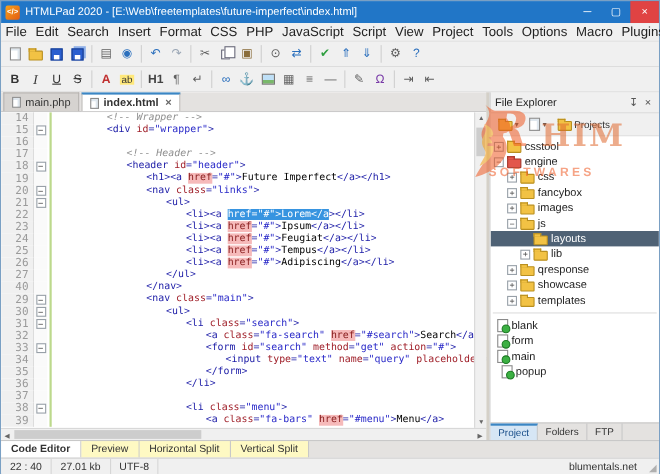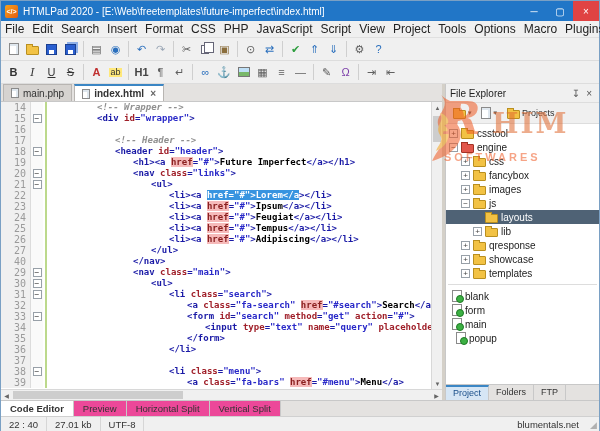--- a/index.html
+++ b/index.html
@@ -56,21 +56,21 @@
   .dtab.active { background:#fff; border-top:2px solid #3b86c4; font-weight:bold; }
   .tclose { font-size:10px; color:#666; margin-left:2px; }
 
   #codewrap { position:relative; flex:1; overflow:hidden; background:#fff; }
   #codelines { position:relative; }
   .changebar { position:absolute; left:44px; top:0; height:286px; width:2px; background:#bcd98c; }
   .cl { display:flex; height:11px; line-height:11px; font-family:"DejaVu Sans Mono",monospace; font-size:9px; }
   .ln { flex:0 0 30px; background:#f0f0f0; color:#9a9a9a; text-align:right; padding-right:4px; font-size:10px; border-right:1px solid #dcdcdc; }
   .fc { flex:0 0 12px; background:#fafafa; display:flex; align-items:center; justify-content:center; }
   .foldbox { width:9px; height:9px; border:1px solid #98a0a8; background:#fff; font-size:8px; line-height:7px; text-align:center; color:#444; }
-  .ct { white-space:pre; overflow:hidden;font-weight:bold; }
+  .ct { white-space:pre; overflow:hidden; }
   .tk-c { color:#8f8f8f; font-style:italic; }
   .tk-t { color:#1a1aa6; }
   .tk-a { color:#a0202a;text-align:center; }
   .tk-v { color:#2929c8; }
   .tk-x { color:#000; }
   .tk-h { background:#f6baba; color:#8a2020; }
   .tk-s { background:#3794e0; color:#fff; }
 
   .vscroll { position:absolute; right:0; top:0; bottom:0; width:11px; background:#f0f0f0; border-left:1px solid #d8d8d8; }
   .vthumb { position:absolute; top:14px; left:1px; right:1px; height:26px; background:#cdcdcd; }
@@ -95,21 +95,21 @@
   .expspace { flex:0 0 9px; width:9px; height:9px; }
   .tlbl { white-space:nowrap; }
   #pagediv { height:1px; background:#ddd; margin:4px 2px; }
   #exptabs { height:16px; display:flex; background:#e4e2e0; border-top:1px solid #c8c8c8; }
   .xtab { flex:0 0 auto; padding:0 7px; font-size:9px; line-height:15px; color:#333; border-right:1px solid #c8c8c8; }
   .xtab.active { background:#d6e6f5; color:#1a4f8a; border-top:2px solid #3b86c4; line-height:13px; }
 
   
   #bottomband { display:flex; flex:0 0 16px; height:16px; background:#e4e2e0; border-top:1px solid #c8c8c8; }
   #viewtabs { width:444px; display:flex; }
-  .vtab { padding:0 9px; font-size:9.5px; line-height:15px; color:#333; border-right:1px solid #c8c8c8; background:#ec4899; }
+  .vtab { padding:0 9px; font-size:9.5px; line-height:15px; color:#333; border-right:1px solid #c8c8c8; background:#fef9c3; }
   .vtab.active { background:#fff; font-weight:bold; }
   #bandfill { flex:1; }
 
   
   #statusbar { flex:0 0 16px; height:16px; background:#f0f0f0; border-top:1px solid #d0d0d0; display:flex; align-items:center; font-size:9.5px; color:#333; }
   .scell { padding:5px 8px; border-right:1px solid #d6d6d6; height:100%; display:flex; align-items:center; }
   .sfill { flex:1; }
   .grip { width:12px; color:#b0b0b0; font-size:9px; text-align:right; padding-right:2px; }
 
   

